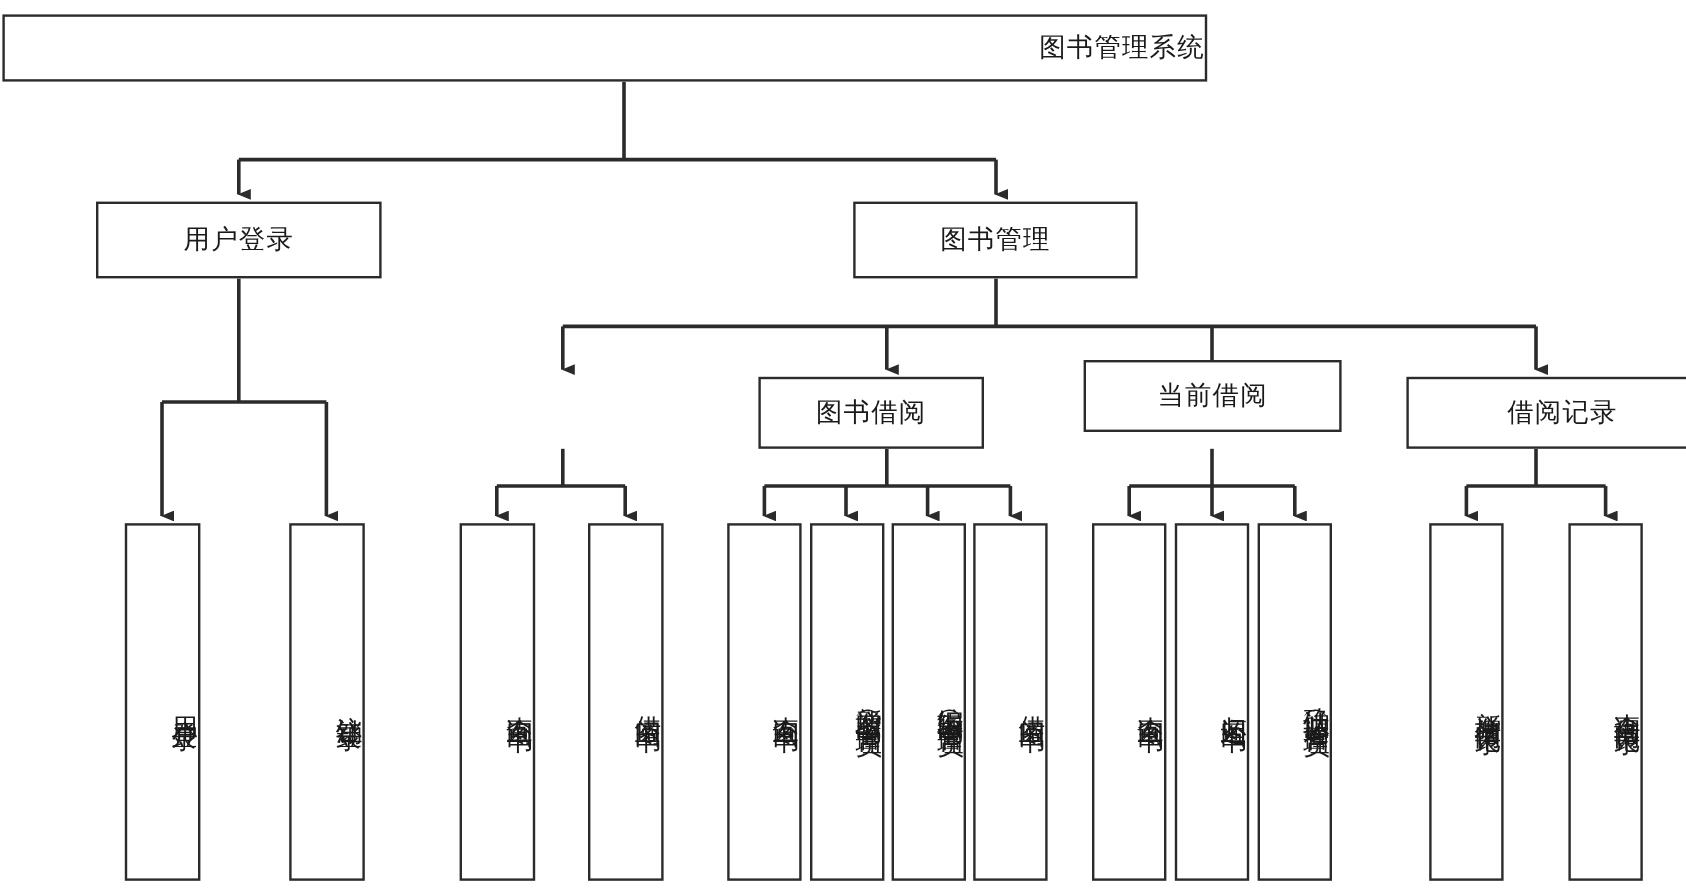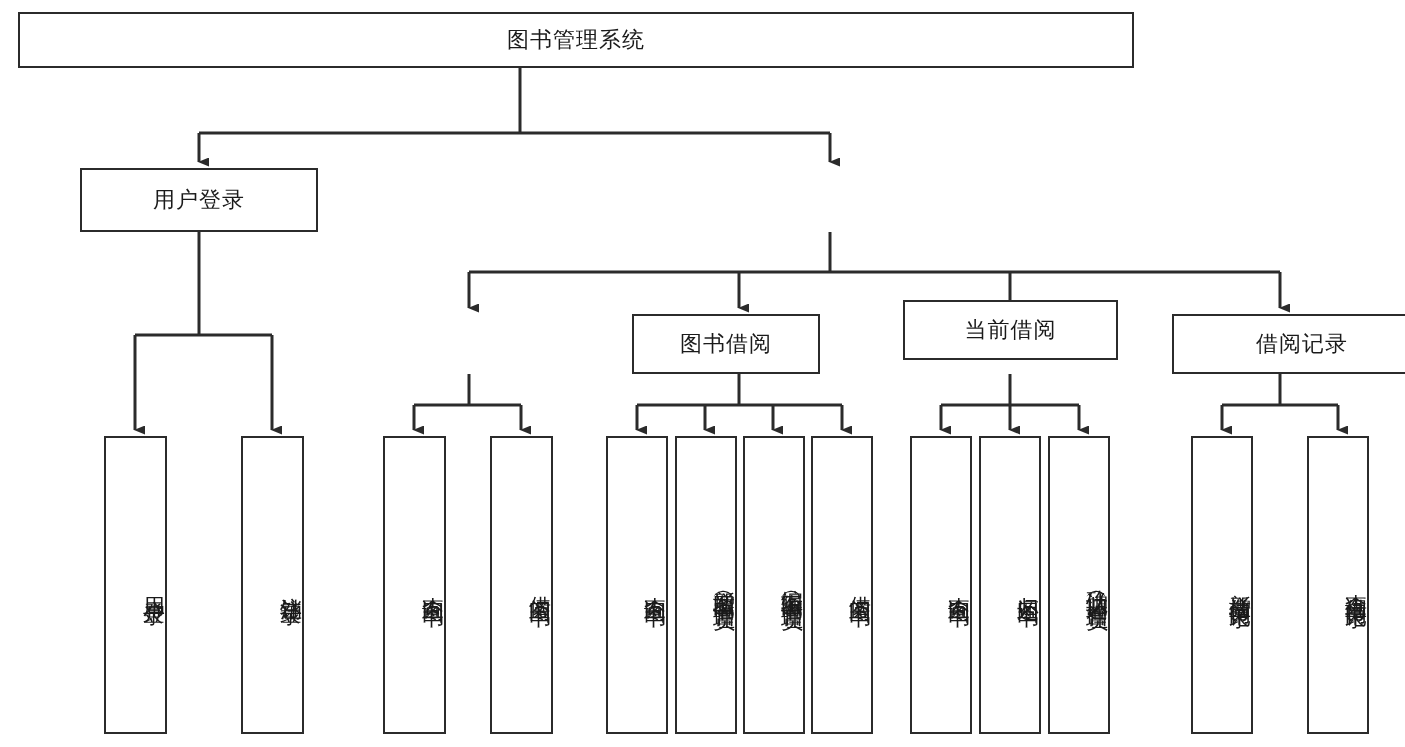--- a/index.html
+++ b/index.html
@@ -116,26 +116,29 @@
       <path d="M1010,405 L1010,430" marker-end="url(#arrowhead)"></path>
       <path d="M1079,405 L1079,430" marker-end="url(#arrowhead)"></path>
 
       <path d="M1280,374 L1280,405"></path>
       <path d="M1222,405 L1338,405"></path>
       <path d="M1222,405 L1222,430" marker-end="url(#arrowhead)"></path>
       <path d="M1338,405 L1338,430" marker-end="url(#arrowhead)"></path>
     </g>
   </svg>
 
-  <div class="node horiz" style="left:18px; top:12px; width:1116px; height:56px;">
+  <div class="node horiz" style="left:2px; top:12px; width:1004px; height:56px;justify-content:flex-end;">
     <span class="label-h">图书管理系统</span>
   </div>
 
   <div class="node horiz" style="left:80px; top:168px; width:238px; height:64px;">
     <span class="label-h">用户登录</span>
+  </div>
+  <div class="node horiz" style="left:711px; top:168px; width:237px; height:64px;">
+    <span class="label-h">图书管理</span>
   </div>
 
   <div class="node horiz" style="left:632px; top:314px; width:188px; height:60px;">
     <span class="label-h">图书借阅</span>
   </div>
   <div class="node horiz" style="left:903px; top:300px; width:215px; height:60px;">
     <span class="label-h">当前借阅</span>
   </div>
   <div class="node horiz" style="left:1172px; top:314px; width:260px; height:60px;">
     <span class="label-h">借阅记录</span>

